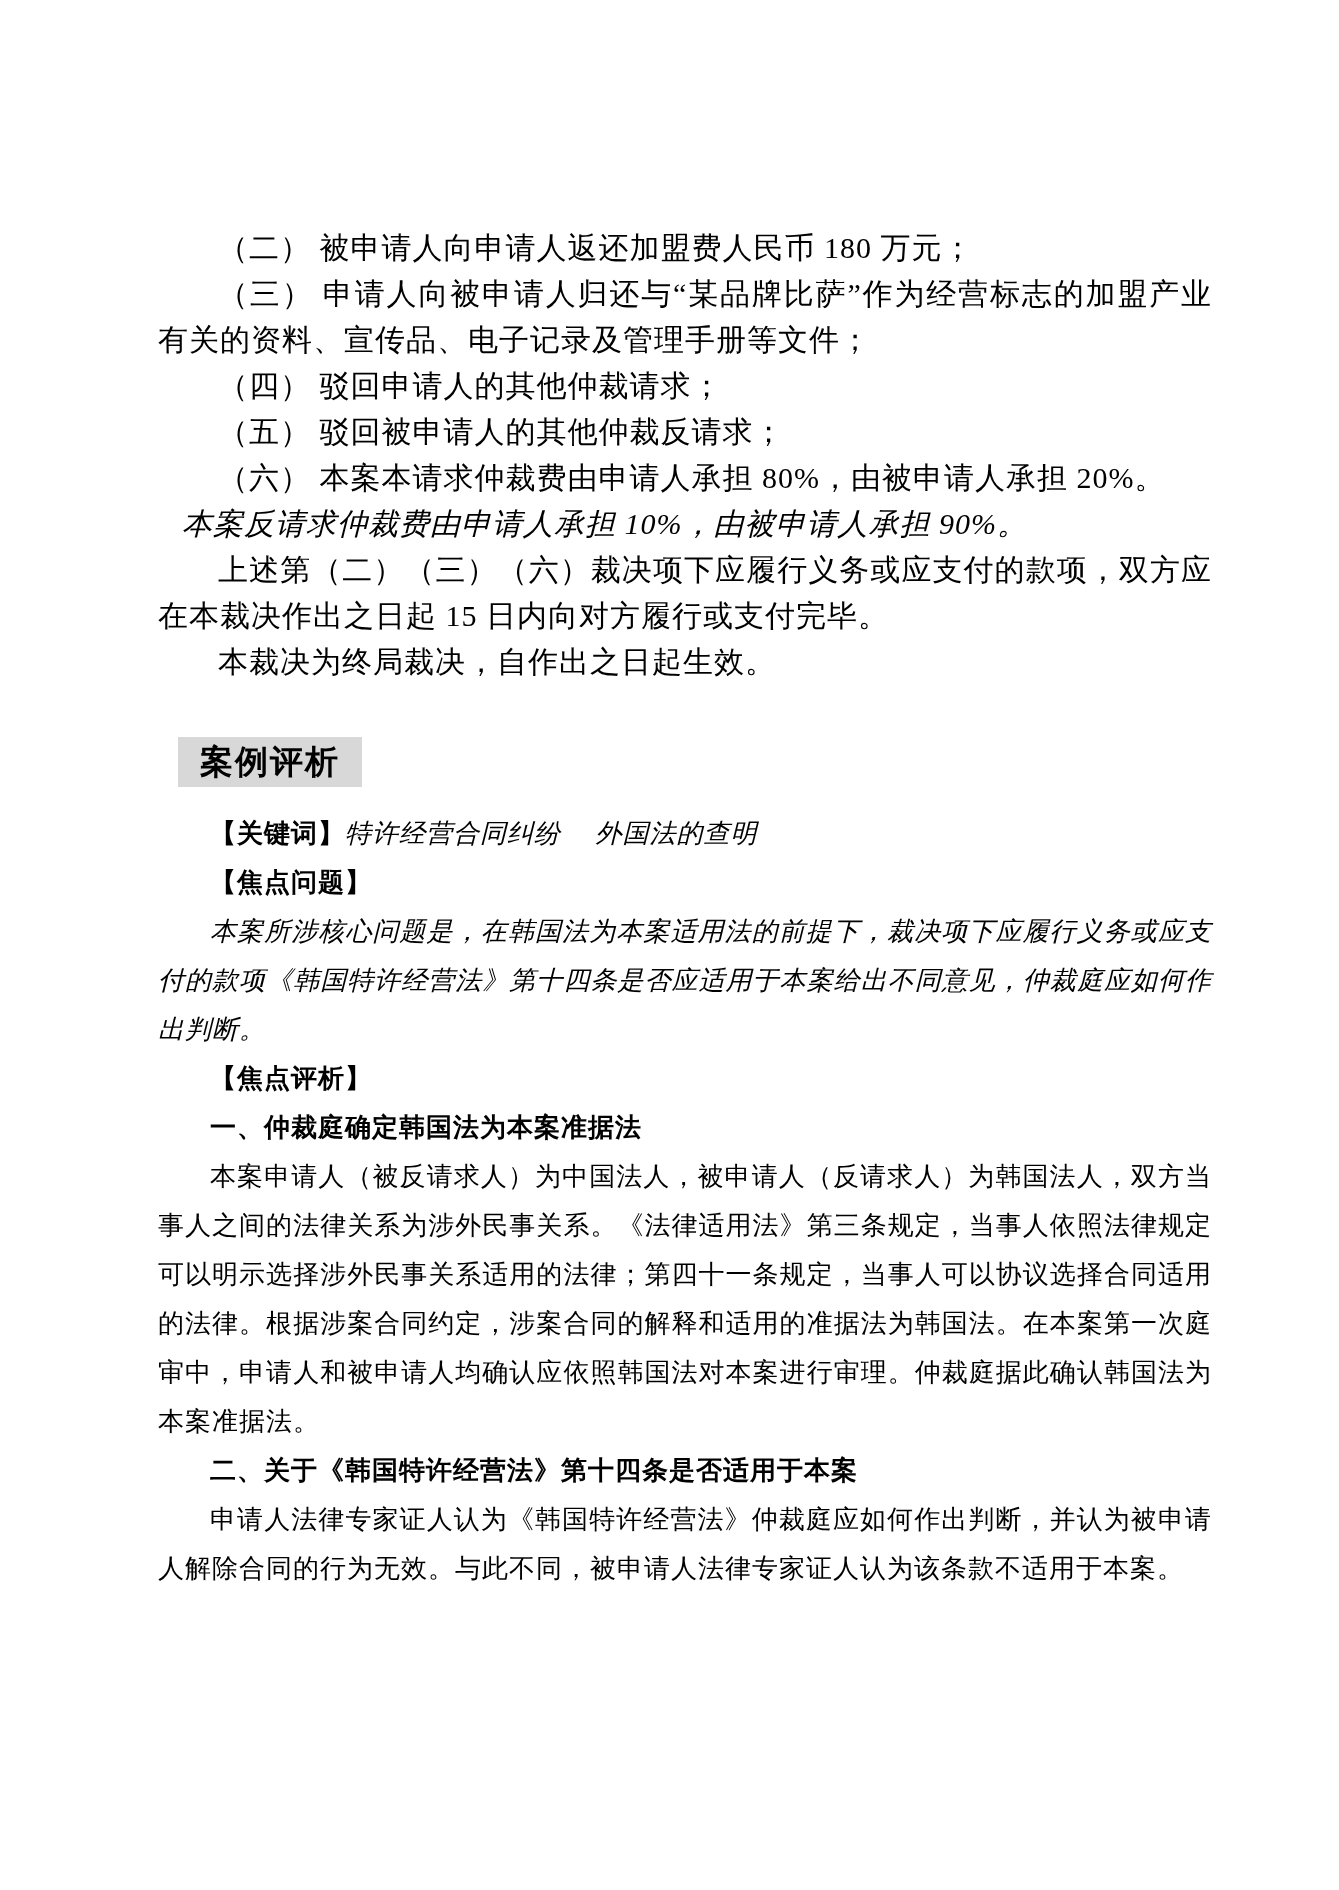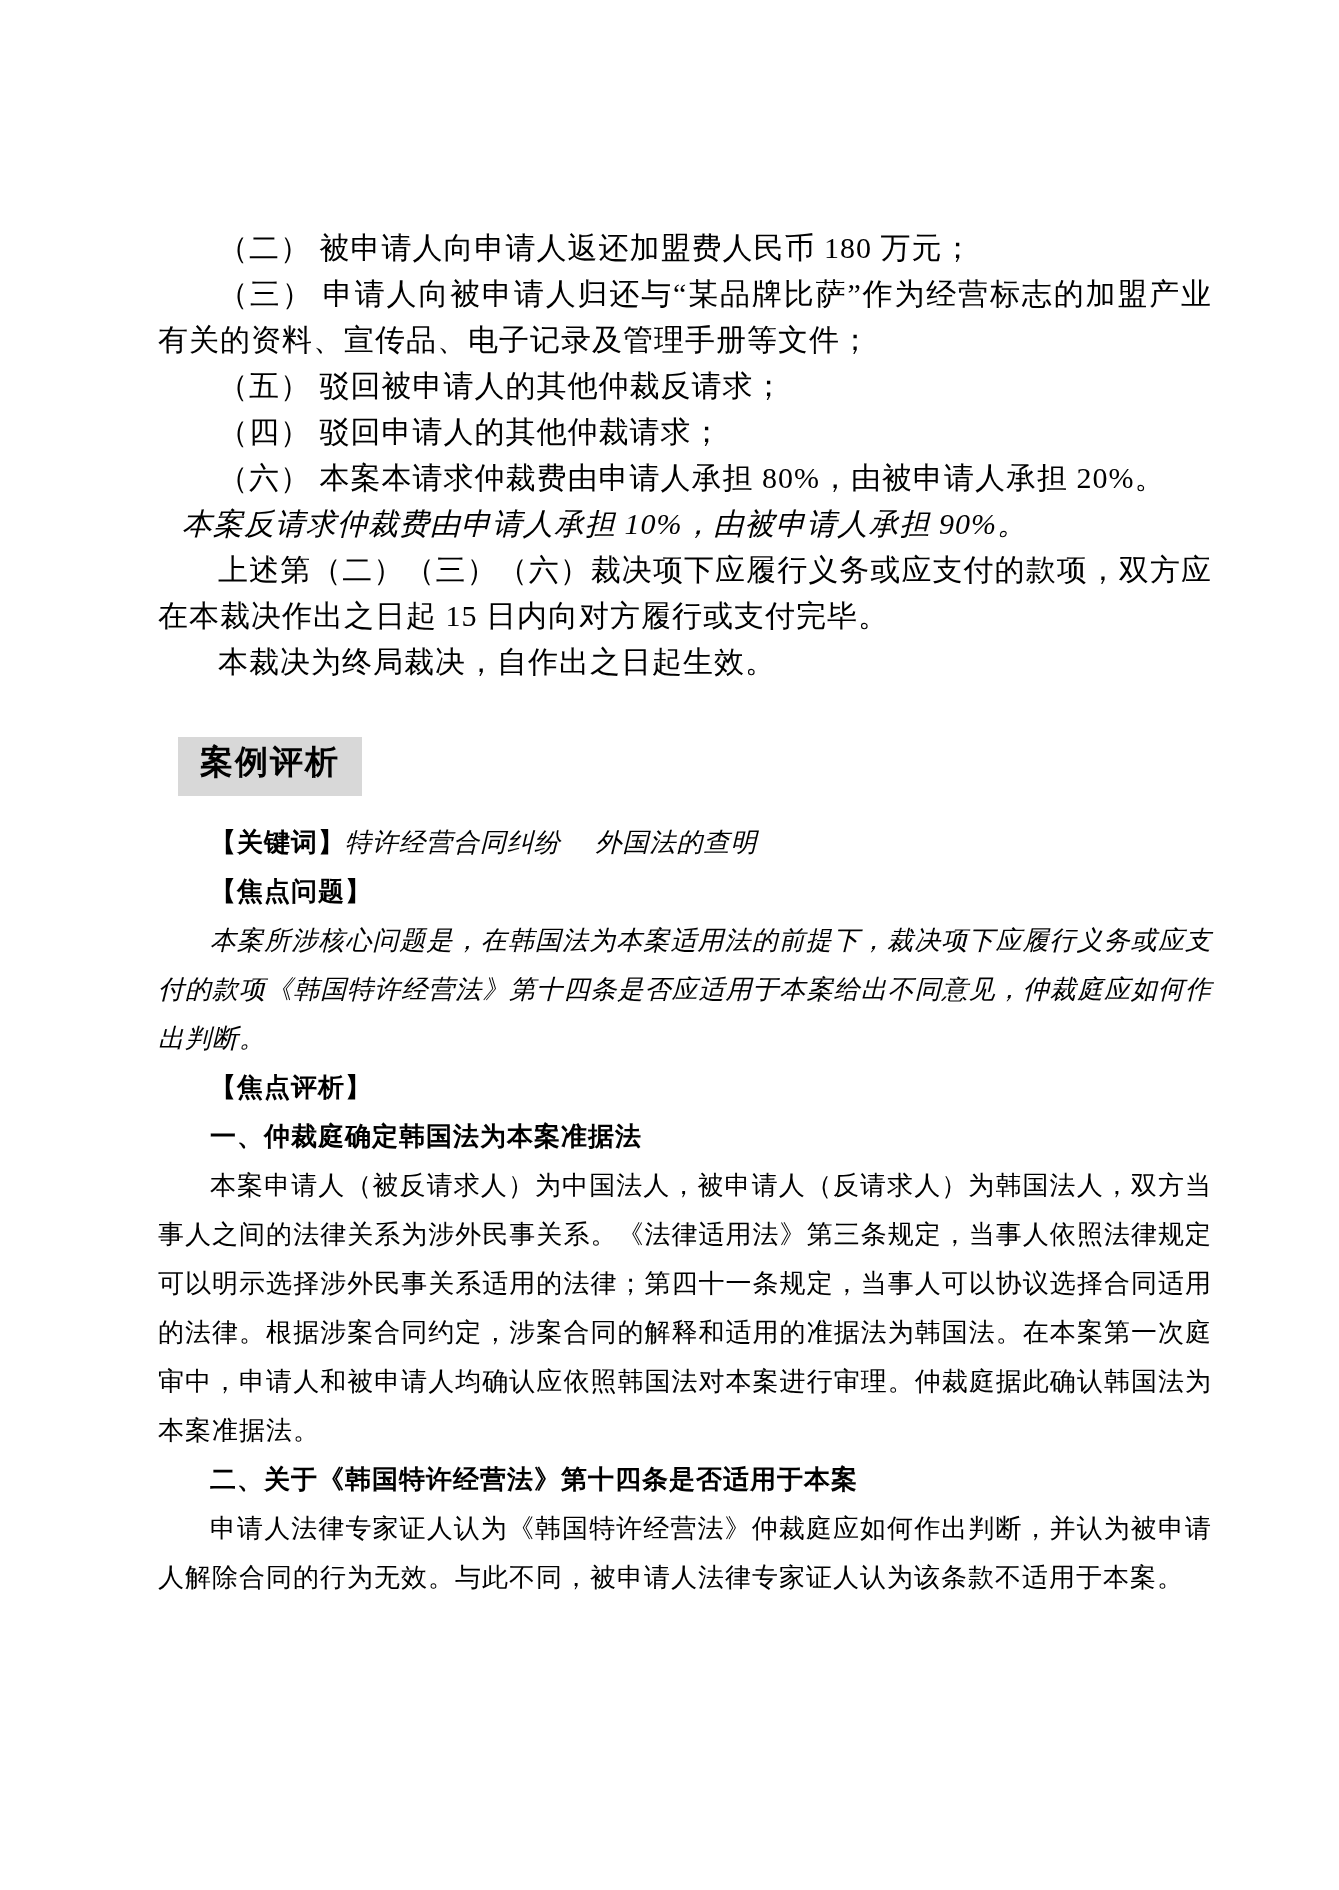--- a/index.html
+++ b/index.html
@@ -43,21 +43,21 @@
   .section-box {
     display: inline-block;
     margin-top: 52px;
     margin-left: 20px;
     background: #d8d8d8;
     font-family: "Liberation Sans", sans-serif;
     font-weight: bold;
     font-size: 33px;
     line-height: 33px;
     letter-spacing: 2px;
-    padding: 8px 22px 18px 22px;
+    padding: 8px 22px 9px 22px;
   }
   
   .commentary {
     margin-top: 22px;
     font-size: 26px;
     line-height: 49px;
     letter-spacing: 1px;
     text-align: justify;
     text-justify: inter-character;
   }
@@ -84,22 +84,22 @@
 </style>
 </head>
 <body>
 
 <div class="page">
   <div class="content">
 
     <div class="award">
       <p>（二） 被申请人向申请人返还加盟费人民币 180 万元；</p>
       <p>（三） 申请人向被申请人归还与“某品牌比萨”作为经营标志的加盟产业有关的资料、宣传品、电子记录及管理手册等文件；</p>
+      <p>（四） 驳回申请人的其他仲裁请求；</p>
       <p>（五） 驳回被申请人的其他仲裁反请求；</p>
-      <p>（四） 驳回申请人的其他仲裁请求；</p>
       <p>（六） 本案本请求仲裁费由申请人承担 80%，由被申请人承担 20%。</p>
       <p class="half-indent">本案反请求仲裁费由申请人承担 10%，由被申请人承担 90%。</p>
       <p>上述第（二）（三）（六）裁决项下应履行义务或应支付的款项，双方应在本裁决作出之日起 15 日内向对方履行或支付完毕。</p>
       <p>本裁决为终局裁决，自作出之日起生效。</p>
     </div>
 
     <div class="section-box">案例评析</div>
 
     <div class="commentary">
       <p><span class="kw-label">【关键词】</span><span class="kaiti">特许经营合同纠纷　 外国法的查明</span></p>

